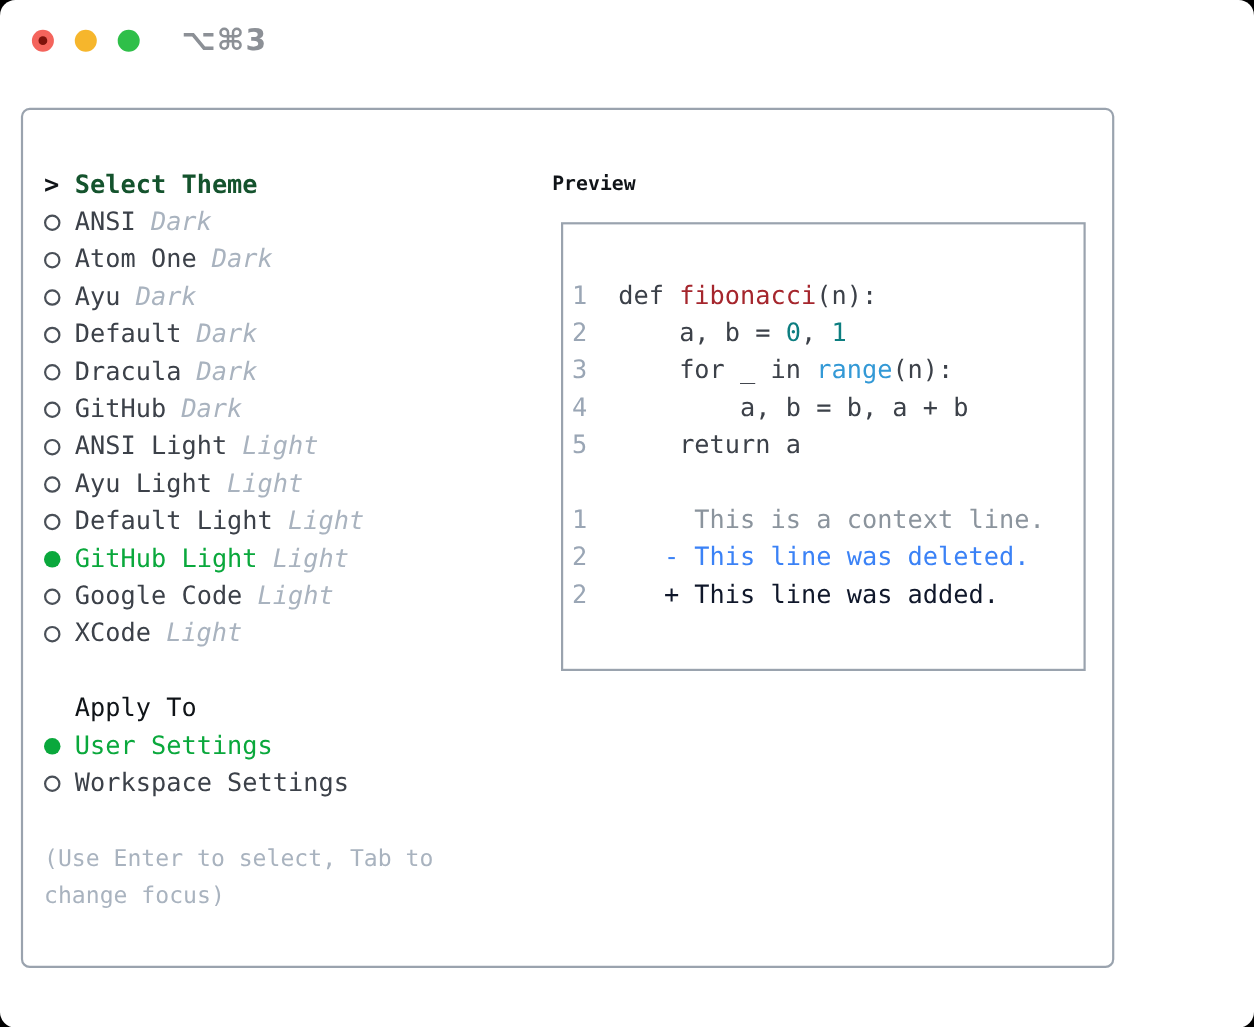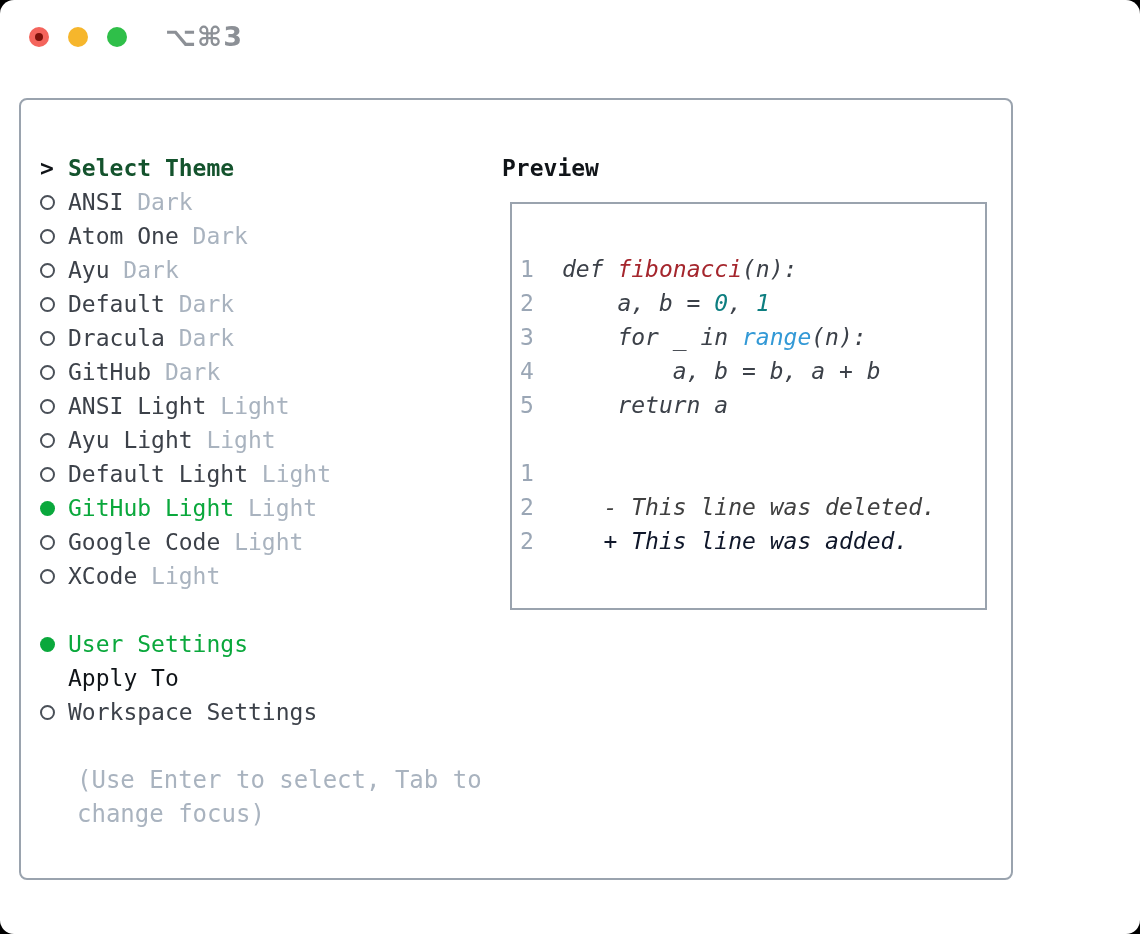--- a/index.html
+++ b/index.html
@@ -35,47 +35,47 @@
     border:2px solid #9aa3ae;border-radius:8px;
     background:#fff;
   }
   .row{height:34px;display:flex;align-items:center;font-size:23px;line-height:34px;}
   .marker{width:28px;flex:0 0 28px;display:flex;align-items:center;}
   .ring{width:15px;height:15px;box-sizing:border-box;border:2px solid #4a5058;border-radius:50%;}
   .ring.filled{border:none;background:#0aa83c;}
   .prompt-char{font-weight:bold;color:#101418;font-size:23px;}
   .menu-title{font-weight:bold;color:#14532d;}
   .item-name{color:#3c4149;white-space:pre;text-align:center;}
-  .item-tag{color:#a9b3bf;margin-left:13.8px;white-space:pre;}
+  .item-tag{color:#a9b3bf;margin-left:13.8px;white-space:pre;font-style:italic;}
   .row.selected .item-name{color:#0aa83c;}
   .menu-list{position:absolute;left:19px;top:51px;}
   .apply-block{position:absolute;left:19px;top:527px;}
   .apply-title{color:#101418;}
   .hint-block{position:absolute;left:19px;top:663px;}
-  .hint-line{color:#a9b3bf;font-size:24px;line-height:34px;height:34px;white-space:pre;margin-left:37px;}
+  .hint-line{color:#a9b3bf;font-size:21px;line-height:34px;height:34px;white-space:pre;}
   
   .preview-title{
     position:absolute;left:481px;top:51px;height:34px;line-height:34px;
-    font-size:23px;font-weight:bold;color:#101418;
+    font-size:18px;font-weight:bold;color:#101418;
   }
   .preview-box{
     position:absolute;left:489px;top:102px;width:477px;height:408px;
     box-sizing:border-box;border:2px solid #9aa3ae;background:#fff;
     overflow:hidden;
   }
   .codewrap{position:absolute;left:0;top:48px;right:0;}
   .pline{position:relative;height:34px;font-size:23px;line-height:34px;}
   .ln{position:absolute;left:8px;color:#9aa6b5;white-space:pre;}
-  .codetext{position:absolute;left:50px;white-space:pre;font-style:italic;}
+  .codetext{position:absolute;left:50px;white-space:pre;}
   .seg-plain{color:#3c4149;}
   .seg-function{color:#a5262d;}
   .seg-number{color:#0d7e80;}
   .seg-builtin{color:#3399d6;text-align:center;}
   .seg-context{color:#8b949d;}
-  .seg-deleted{color:#404040;margin-top:12px;}
+  .seg-deleted{color:#3b82f6;margin-top:12px;}
   .seg-added{color:#0f172a;}
 </style>
 </head>
 <body>
 
 <div class="window">
 
   <div class="titlebar">
     <div class="tl-dot tl-close">
       <span class="dot"></span>
@@ -175,32 +175,32 @@
         <div class="row">
     <span class="marker">
       <span class="ring"></span>
     </span>
     <span class="item-name">XCode</span>
     <span class="item-tag">Light</span>
   </div>
       </div>
 
     <div class="apply-block">
-      <div class="row selected">
-    <span class="marker">
-      <span class="ring filled"></span>
-    </span>
-    <span class="item-name">User Settings</span>
-
-  </div>
-
-    <div class="row">
+      <div class="row">
         <span class="marker"></span>
         <span class="apply-title">Apply To</span>
       </div>
+
+    <div class="row selected">
+    <span class="marker">
+      <span class="ring filled"></span>
+    </span>
+    <span class="item-name">User Settings</span>
+
+  </div>
         <div class="row">
     <span class="marker">
       <span class="ring"></span>
     </span>
     <span class="item-name">Workspace Settings</span>
 
   </div>
       </div>
 
     <div class="hint-block">
@@ -232,20 +232,21 @@
           <div class="pline">
     <span class="ln">5</span>
     <span class="codetext"><span class="seg-plain">    return a</span></span>
   </div>
           <div class="pline">
     <span class="ln"></span>
     <span class="codetext"></span>
   </div>
           <div class="pline">
     <span class="ln">1</span>
+    <span class="codetext"><span class="seg-context">     This is a context line.</span></span>
   </div>
           <div class="pline">
     <span class="ln">2</span>
     <span class="codetext"><span class="seg-deleted">   - This line was deleted.</span></span>
   </div>
           <div class="pline">
     <span class="ln">2</span>
     <span class="codetext"><span class="seg-added">   + This line was added.</span></span>
   </div>
         </div>

